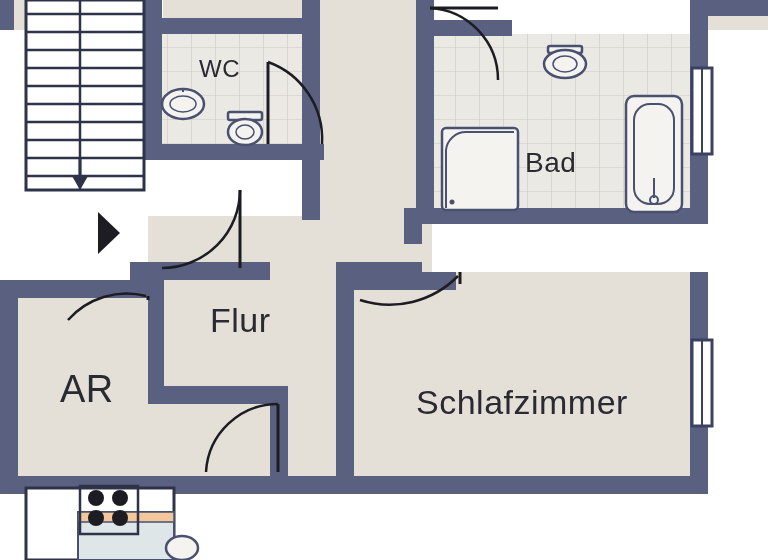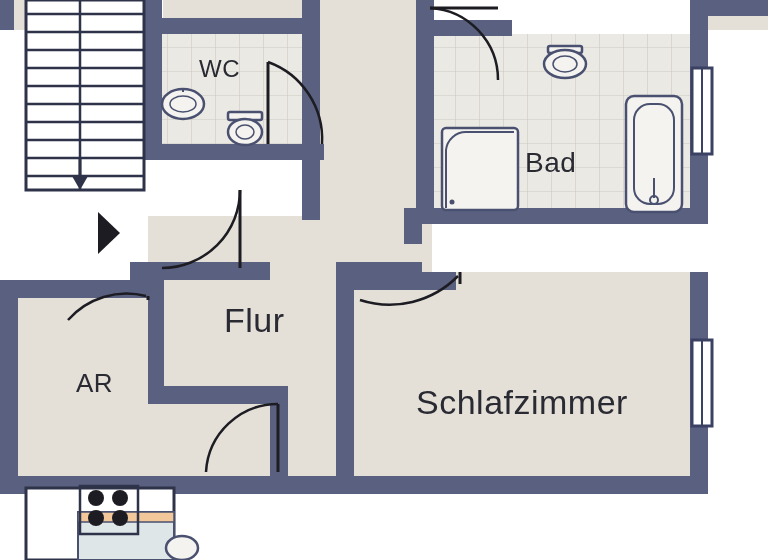--- a/index.html
+++ b/index.html
@@ -226,19 +226,19 @@
         <ellipse cx="182" cy="548" rx="16" ry="12" fill="#f4f3ef" stroke="#4a5170" stroke-width="2.5"></ellipse>
       </g>
     </g>
 
   </svg>
 
   <div class="room-label" style="left:199px; top:57px; font-size:24px;">WC</div>
 
   <div class="room-label" style="left:525px; top:101px; font-size:28px;margin-top:48px;">Bad</div>
 
-  <div class="room-label" style="left:224px; top:303px; font-size:34px;">Flur</div>
-
-  <div class="room-label" style="left:76px; top:370px; font-size:26px;">AR</div>
+  <div class="room-label" style="left:210px; top:303px; font-size:34px;">Flur</div>
+
+  <div class="room-label" style="left:60px; top:370px; font-size:38px;">AR</div>
 
   <div class="room-label" style="left:416px; top:355px; font-size:34px;margin-top:30px;">Schlafzimmer</div>
 
 </div>
 
 </body></html>

